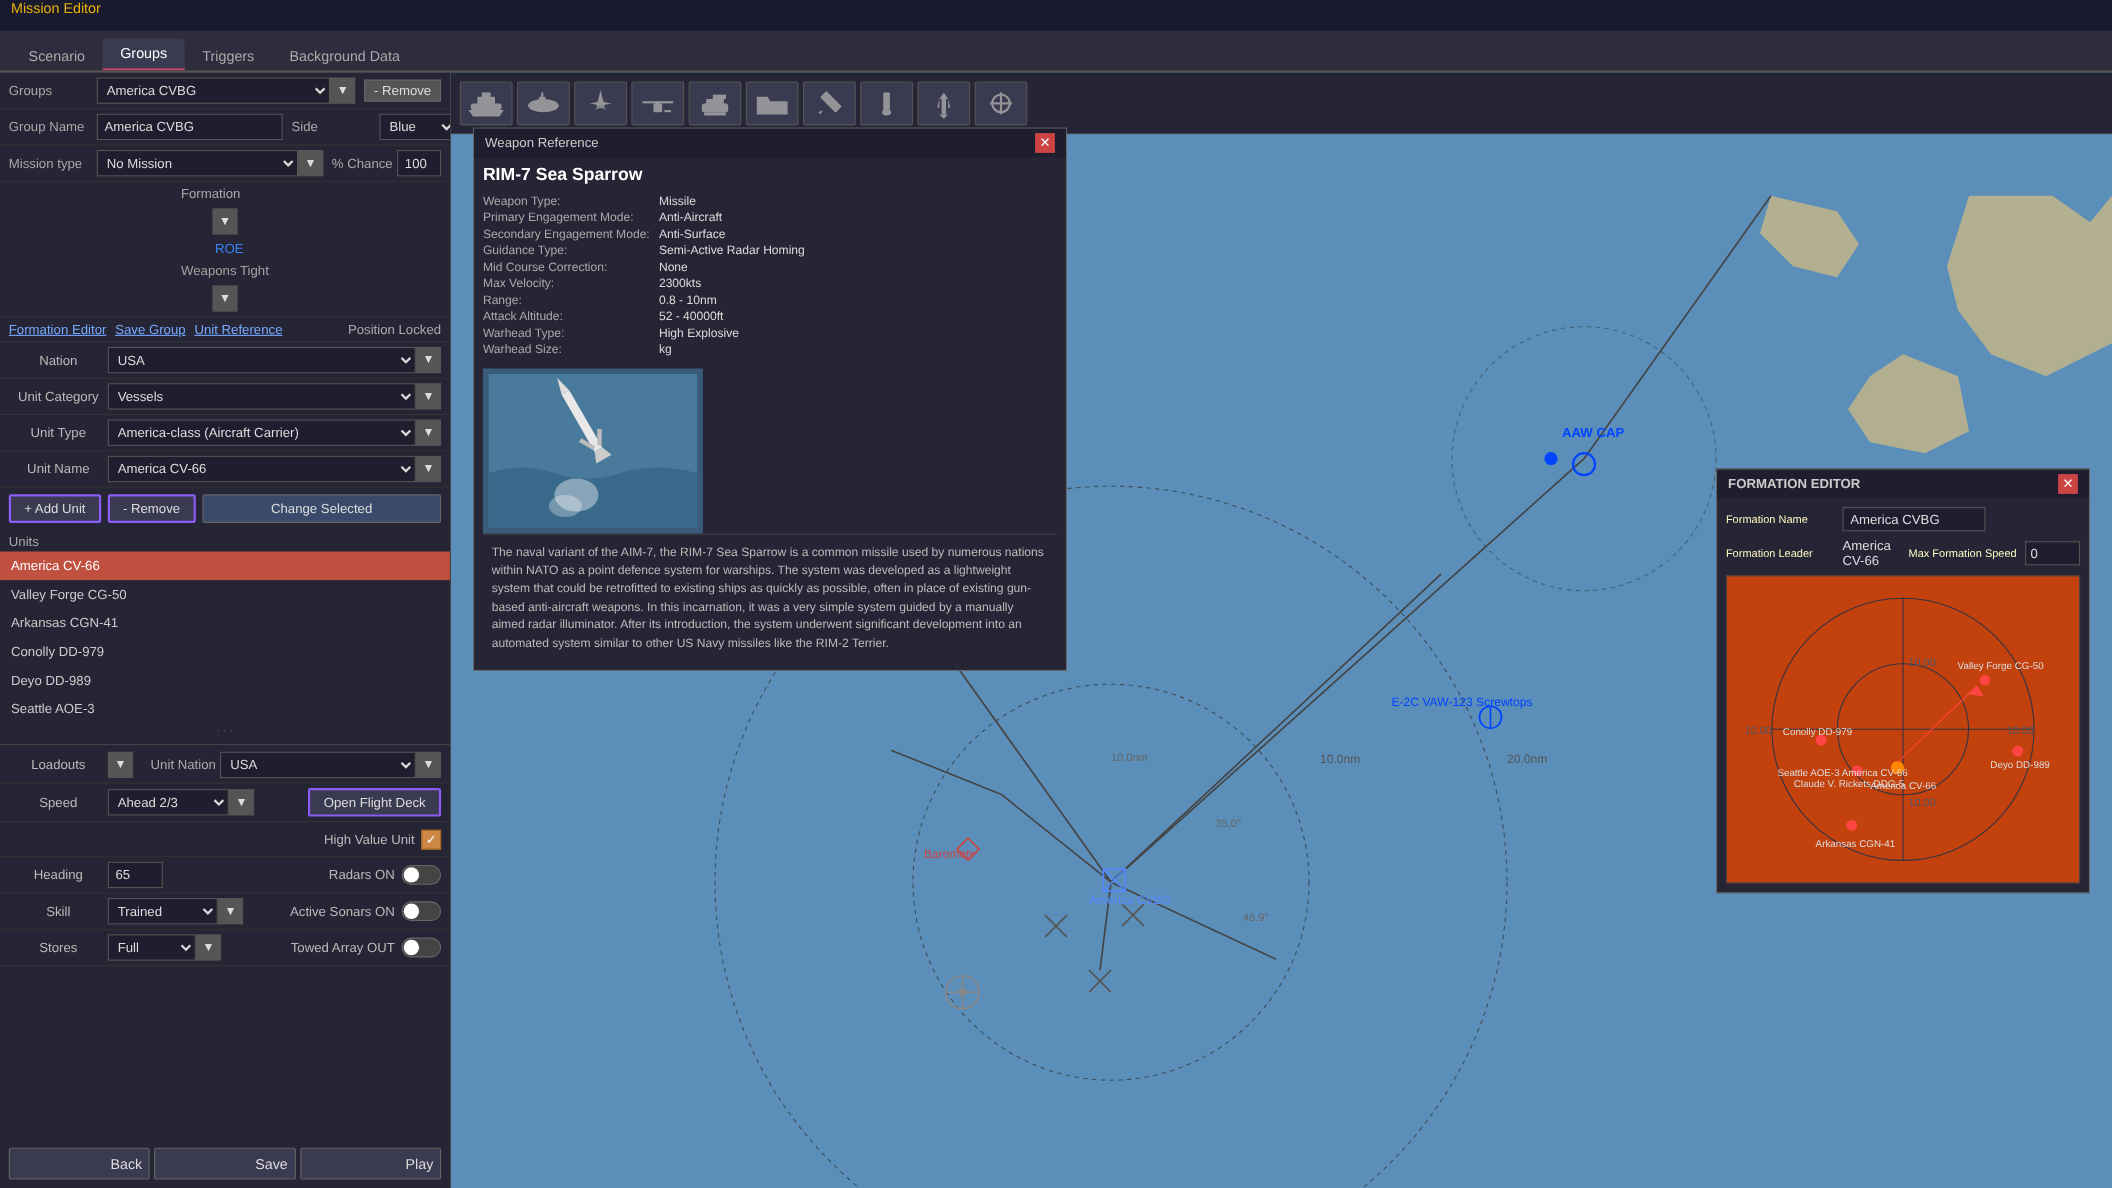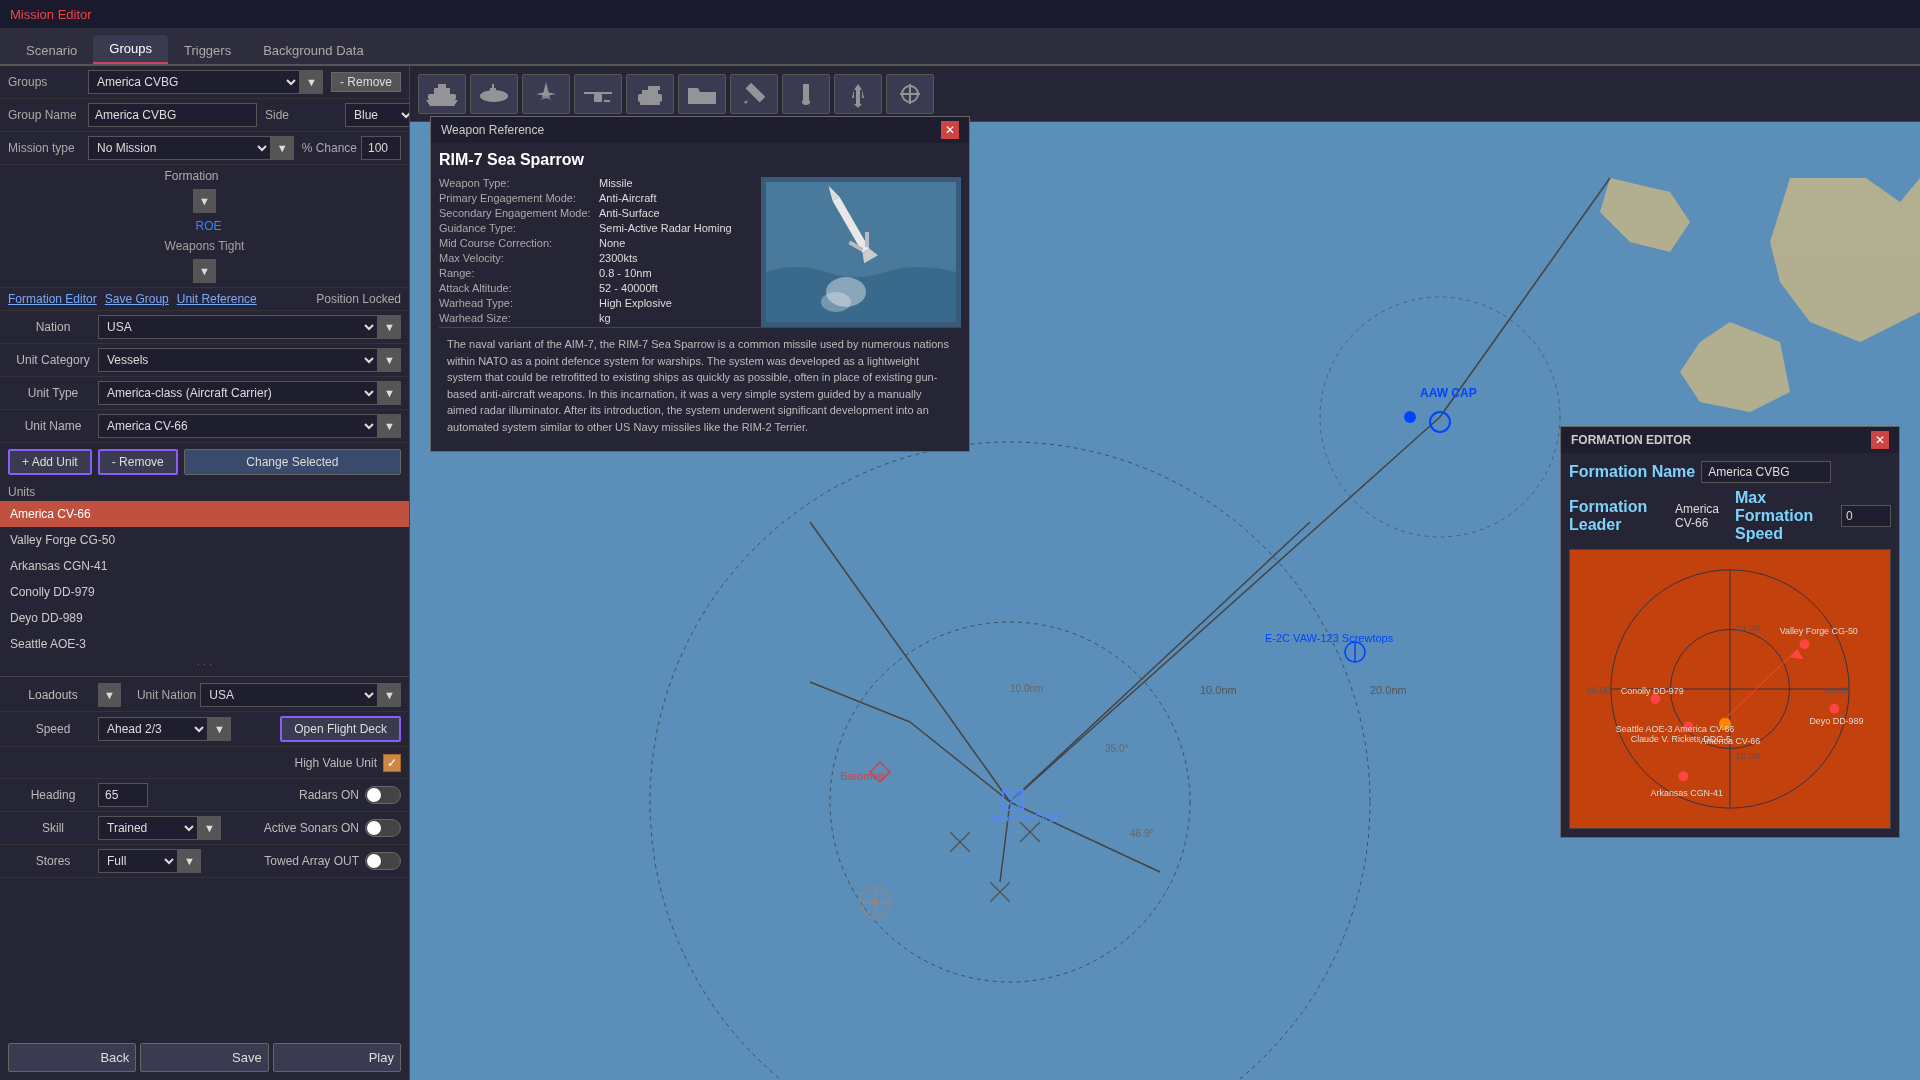--- a/index.html
+++ b/index.html
@@ -1,19 +1,19 @@
 <!DOCTYPE html>
 <html><head>
   <meta charset="utf-8">
   <style>
     * { box-sizing: border-box; margin: 0; padding: 0; }
     body { width: 1920px; height: 1080px; overflow: hidden; background: #2a3a4a; font-family: Arial, sans-serif; font-size: 13px; color: #ddd; }
 
     
-    #title-bar { background: #1a1a2e; height: 28px; display: flex; align-items: center; padding: 0 10px; color: #ef4444; font-size: 13px; }
+    #title-bar { background: #1a1a2e; height: 28px; display: flex; align-items: flex-start; padding: 0 10px; color: #eab308; font-size: 13px; }
 
     
     #tab-bar { background: #2d2d3d; height: 38px; display: flex; align-items: flex-end; padding: 0 10px; border-bottom: 2px solid #555; }
     .tab { padding: 6px 16px; cursor: pointer; font-size: 13px; color: #aaa; border-top-left-radius: 4px; border-top-right-radius: 4px; }
     .tab.active { background: #3a3a50; color: #fff; border-bottom: 2px solid #c46; }
 
     
     #main { display: flex; width: 1920px; height: 1014px; }
 
     
@@ -64,35 +64,35 @@
     
     #map-svg { position: absolute; top: 56px; left: 0; width: 100%; height: calc(100% - 56px); }
 
     
     #weapon-ref { position: absolute; top: 50px; left: 20px; width: 540px; background: #252535; border: 1px solid #666; z-index: 100; }
     #weapon-ref-header { background: #1e1e2e; display: flex; justify-content: space-between; align-items: center; padding: 4px 10px; }
     #weapon-ref-title { color: #ccc; font-size: 12px; }
     .close-btn { background: #c44; border: none; color: #fff; width: 18px; height: 18px; cursor: pointer; font-size: 12px; display: flex; align-items: center; justify-content: center; }
     #weapon-ref-content { padding: 8px; }
     #weapon-name { font-size: 16px; color: #fff; margin-bottom: 8px; font-weight: bold; }
-    #weapon-body { display: flex; gap: 8px; }
+    #weapon-body { display: flex; gap: 8px; flex-direction: column; }
     #weapon-stats { flex: 1; }
     #weapon-img { width: 200px; height: 150px; background: #3a5a7a; display: flex; align-items: center; justify-content: center; overflow: hidden; flex-shrink: 0; }
     .stat-row { display: flex; margin-bottom: 3px; }
     .stat-label { color: #aaa; font-size: 11px; min-width: 160px; }
     .stat-value { color: #ddd; font-size: 11px; }
     #weapon-desc { padding: 8px; color: #bbb; font-size: 11px; line-height: 1.5; border-top: 1px solid #444; }
 
     
     #formation-editor { position: absolute; top: 360px; right: 20px; width: 340px; background: #252535; border: 1px solid #666; z-index: 100; }
     #fe-header { background: #1e1e2e; display: flex; justify-content: space-between; align-items: center; padding: 4px 10px; }
     #fe-title { color: #ccc; font-size: 12px; font-weight: bold; }
     #fe-content { padding: 8px; }
     .fe-row { display: flex; align-items: center; margin-bottom: 6px; gap: 6px; }
-    .fe-label { color: #7dd3fc; font-size: 16px; min-width: 100px; font-weight: bold; }
+    .fe-label { color: #fef9c3; font-size: 10px; min-width: 100px; }
     .fe-value { color: #ddd; font-size: 12px; }
     .fe-input { background: #1e1e2e; border: 1px solid #555; color: #ddd; padding: 2px 6px; font-size: 12px; width: 130px; height: 22px; }
     .fe-input-small { background: #1e1e2e; border: 1px solid #555; color: #ddd; padding: 2px 4px; font-size: 12px; width: 50px; height: 22px; }
     #fe-radar { width: 100%; height: 280px; background: #c2410c; border: 1px solid #444; position: relative; overflow: hidden; margin-top: 6px; }
 
     .divider { height: 1px; background: #444; margin: 2px 0; }
   </style>
 </head>
 <body>
 

